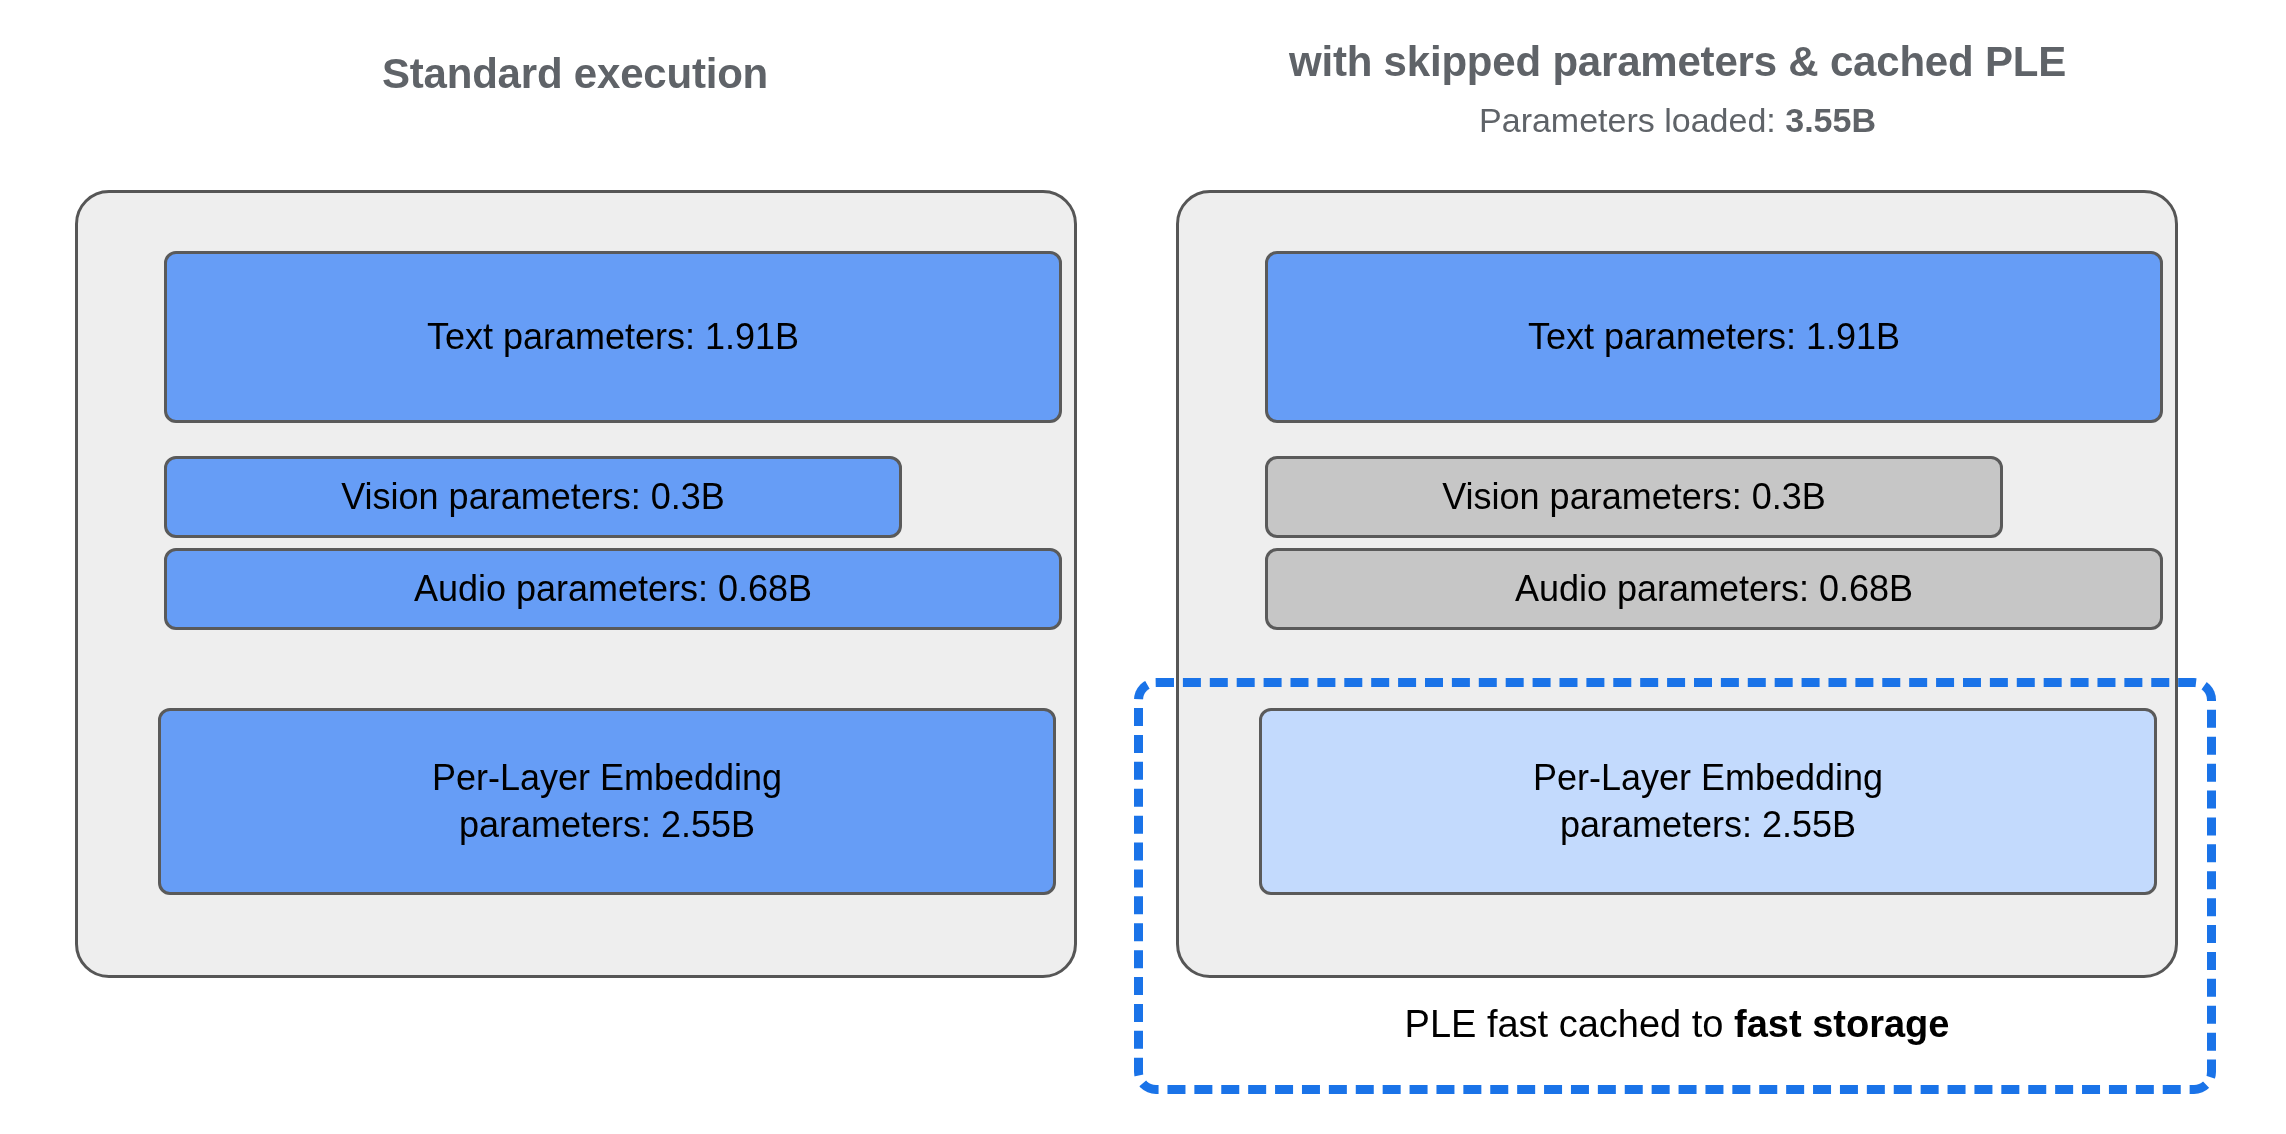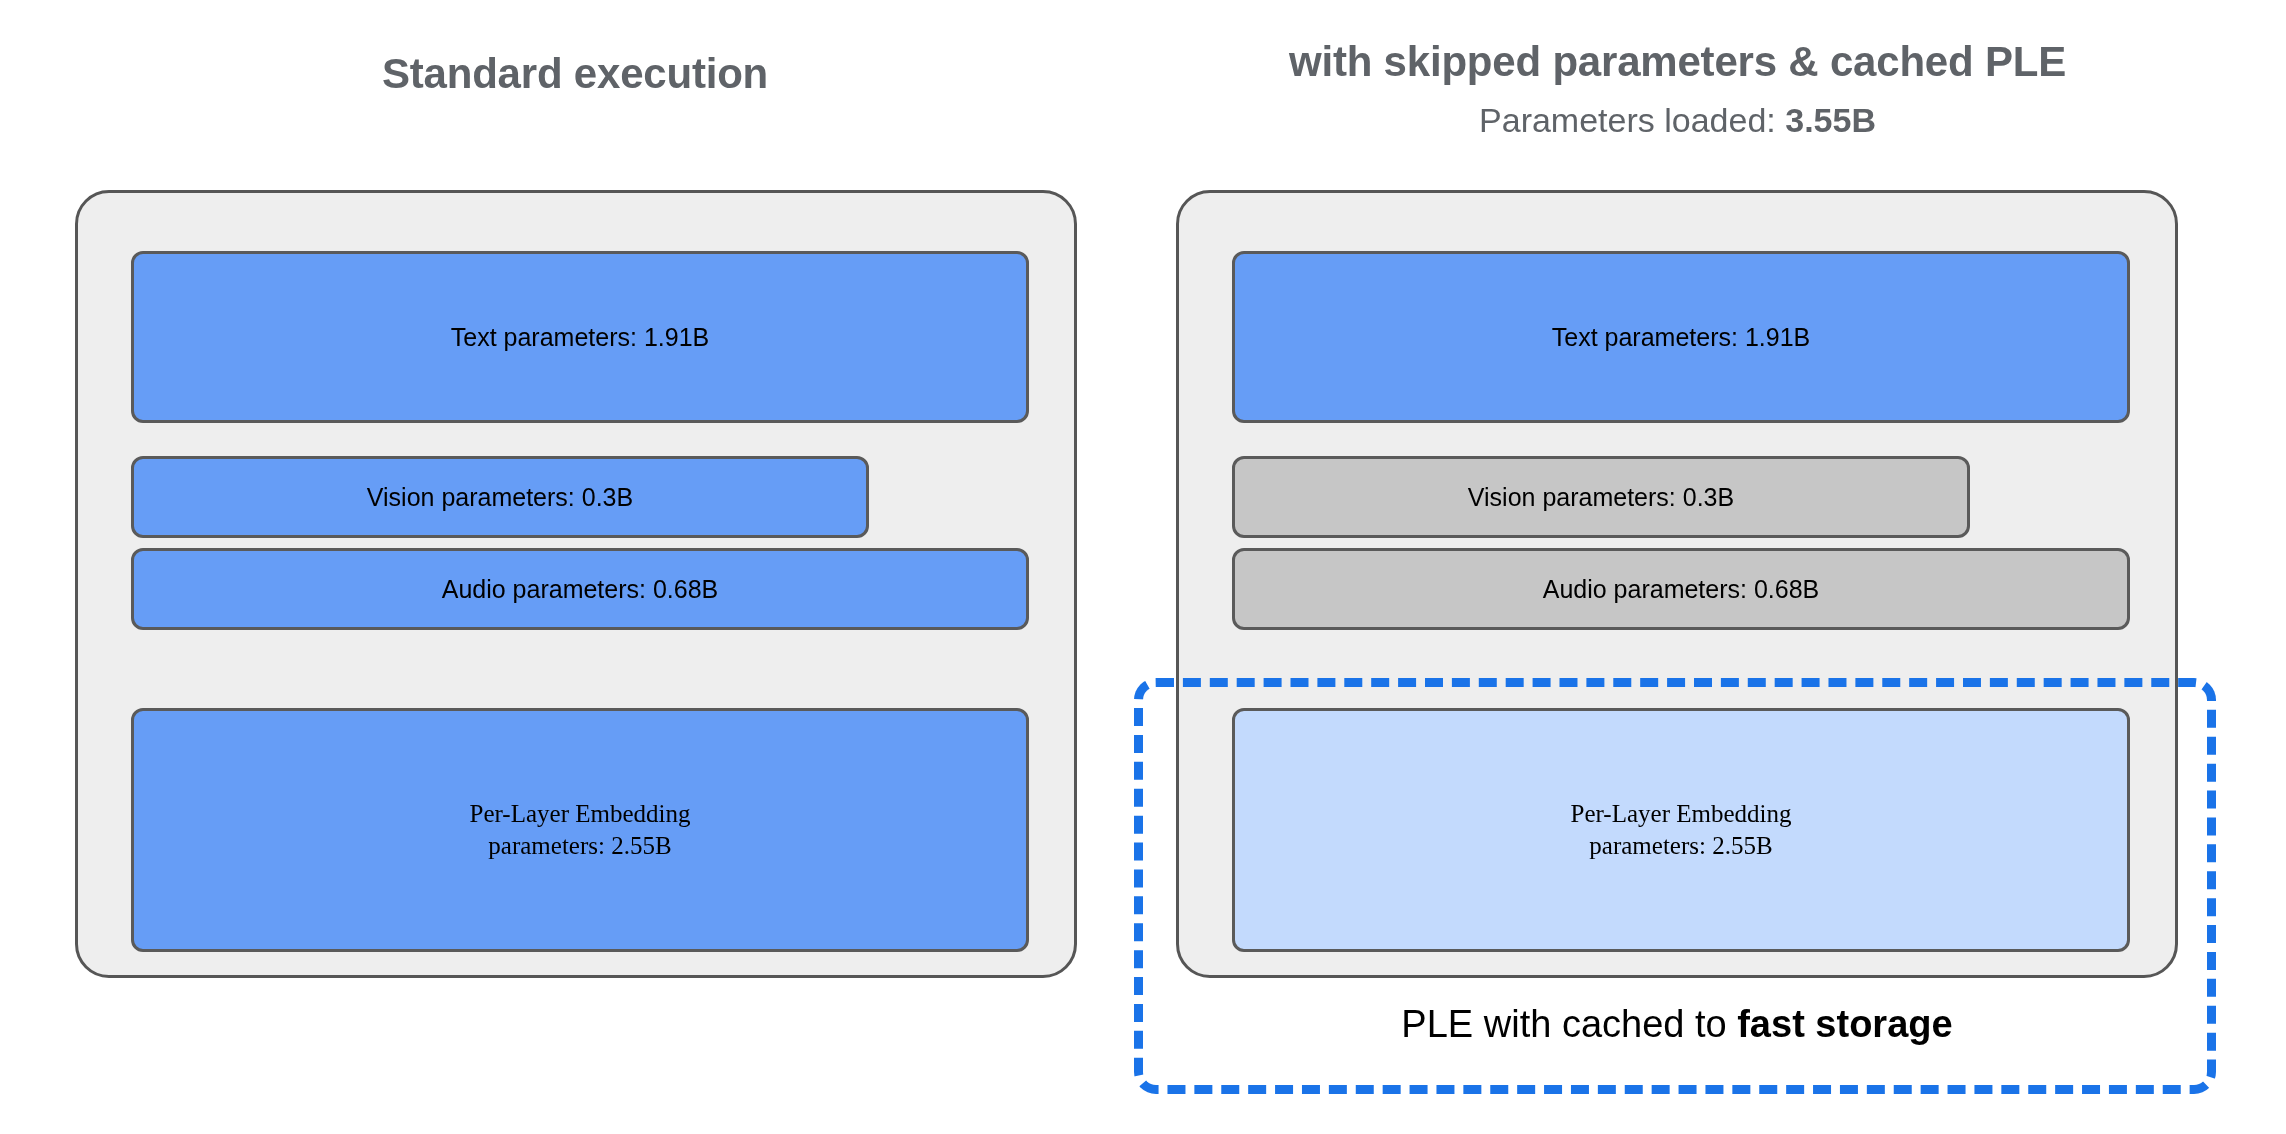--- a/index.html
+++ b/index.html
@@ -66,33 +66,34 @@
   .pbox {
     position: absolute;
     box-sizing: border-box;
     border: 3px solid #5a5a5a;
     border-radius: 12px;
     display: flex;
     align-items: center;
     justify-content: center;
     text-align: center;
     color: #000000;
-    font-size: 25px;
+    font-size: 36px;
     line-height: 1.28;
     padding: 12px 10px;
+    margin-left: 33px;
   }
   .pbox.blue  { background: #669df6; }
   .pbox.grey  { background: #c6c6c6; }
   .pbox.lightblue { background: #c3dafd; }
 
   
   .row-text   { left: 53px; top: 58px;  width: 898px; height: 172px; }
   .row-vision { left: 53px; top: 263px; width: 738px; height: 82px;  }
   .row-audio  { left: 53px; top: 355px; width: 898px; height: 82px;  }
-  .row-ple    { left: 53px; top: 515px; width: 898px; height: 244px; font-family: Liberation Serif, serif; }
+  .row-ple    { left: 47px; top: 515px; width: 898px; height: 187px; }
 
   .pbox .label-line { display: block; }
 
   
   .cache-region {
     position: absolute;
     left: 1134px;
     top: 678px;
     width: 1082px;
     height: 416px;
@@ -170,16 +171,16 @@
       <div>
         <span class="label-line">Per-Layer Embedding</span>
         <span class="label-line">parameters: 2.55B</span>
       </div>
     </div>
   </div>
 
   <div class="cache-region"></div>
 
   <div class="cache-caption">
-    <span>PLE with cached to </span><span class="strong">fast storage</span>
+    <span>PLE fast cached to </span><span class="strong">fast storage</span>
   </div>
 
 </div>
 
 </body></html>

